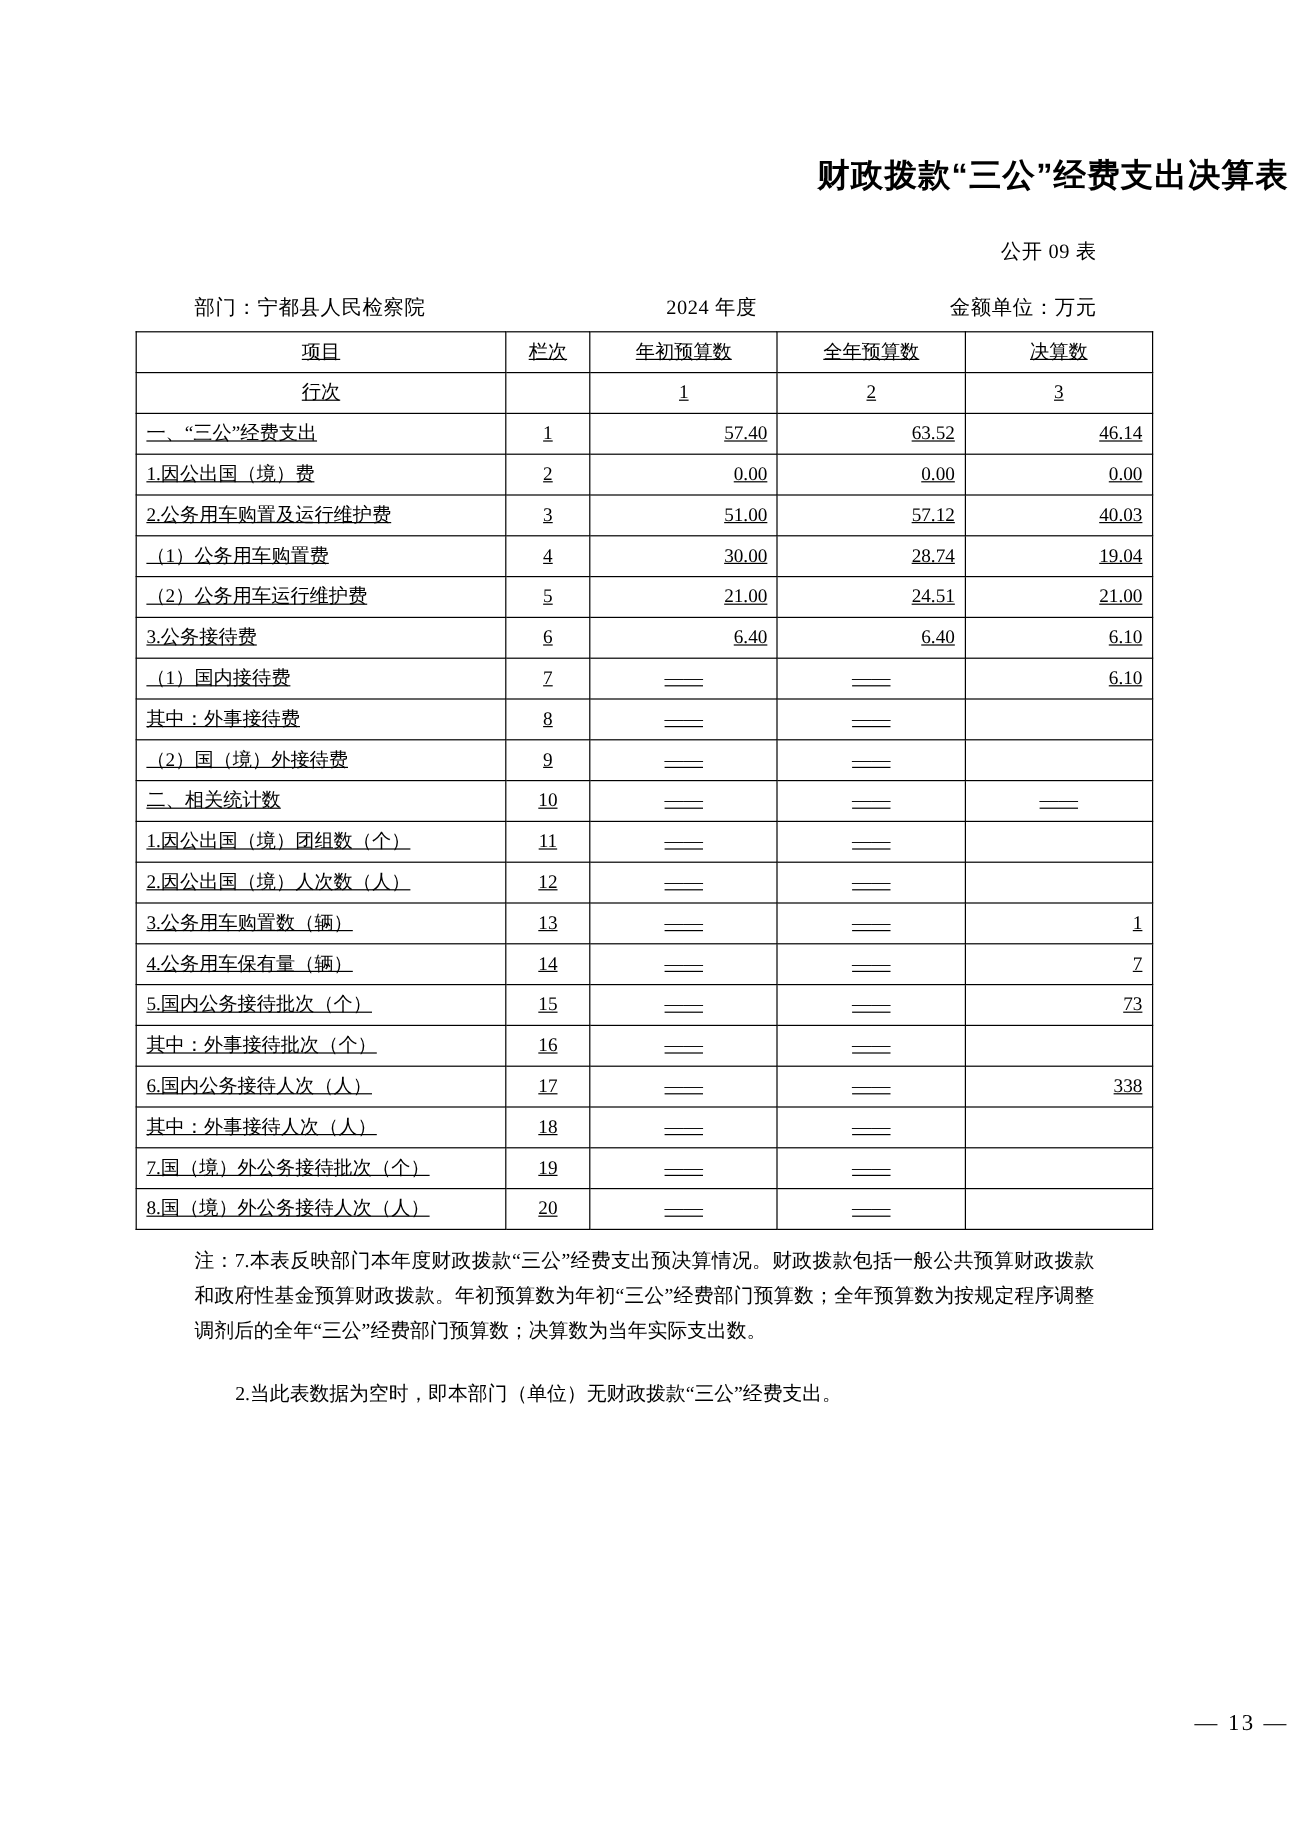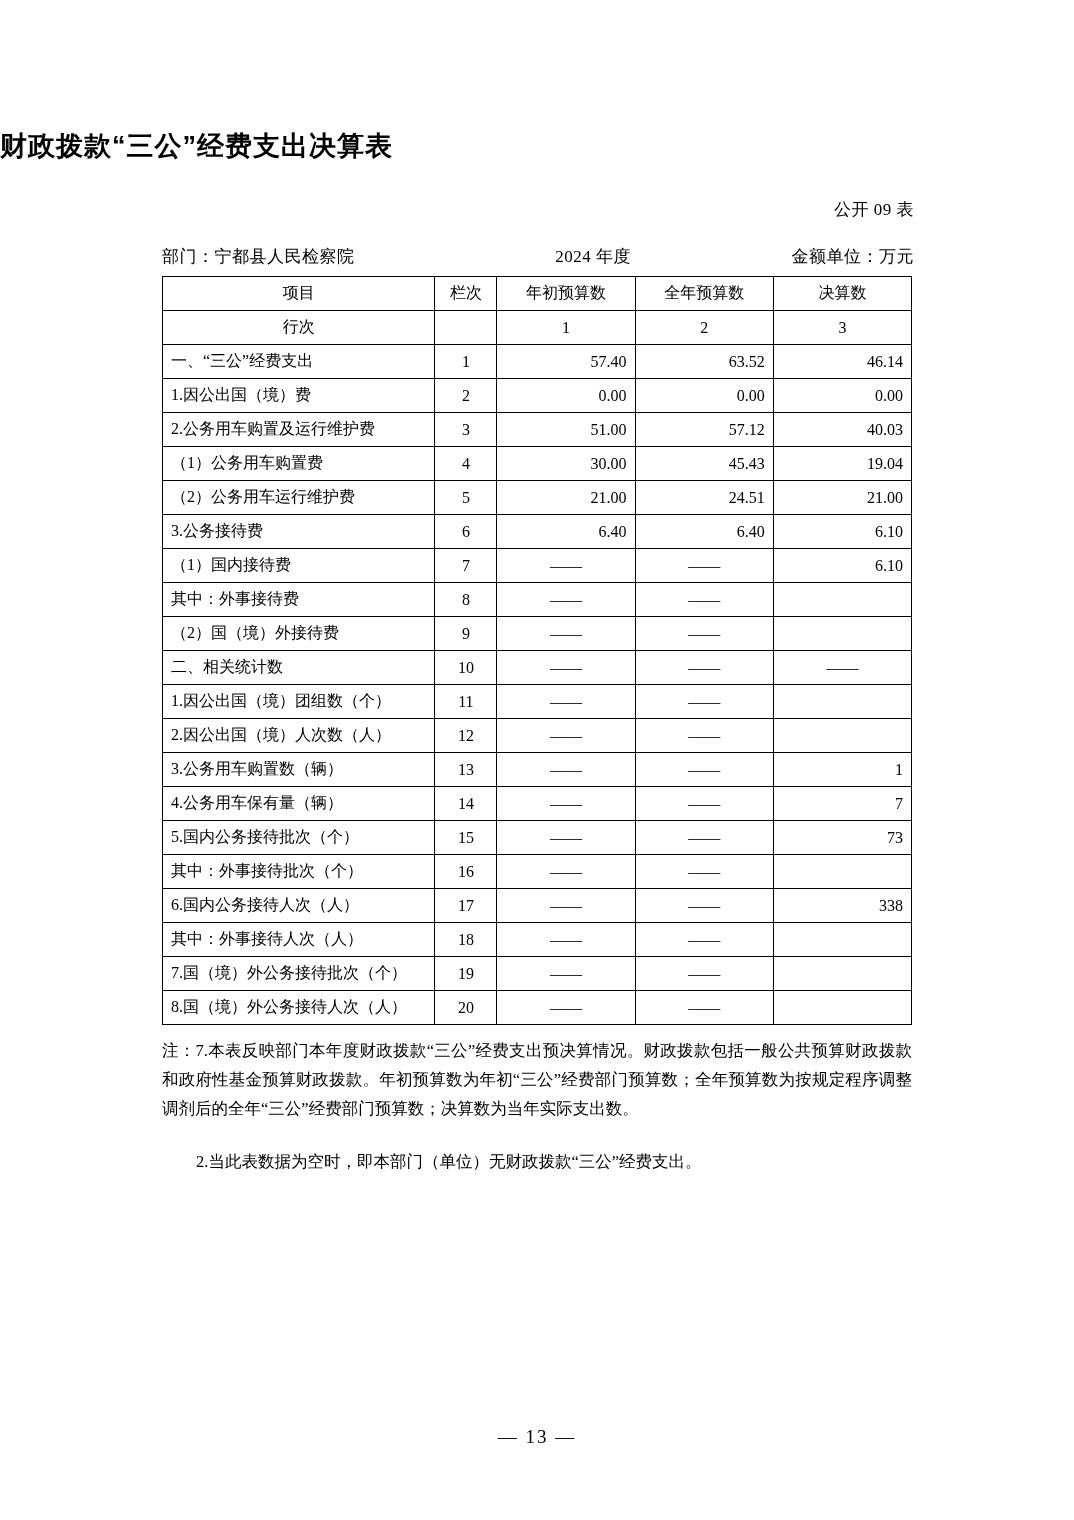--- a/index.html
+++ b/index.html
@@ -15,21 +15,21 @@
     position: relative;
   }
   .page {
     width: 1074px;
     height: 1520px;
     box-sizing: border-box;
     padding: 0;
     position: relative;
   }
   .title {
-    text-align: left;
+    text-align: right;
     font-family: "Liberation Sans", sans-serif;
     font-weight: bold;
     font-size: 27px;
     letter-spacing: 1px;
     margin: 0;
     padding-top: 128px;
   }
   .sheet-code {
     text-align: right;
     font-size: 17px;
@@ -56,22 +56,23 @@
     padding-left: 40px;
     letter-spacing: 0.5px;
   }
   .meta-unit {
     flex: 0 0 auto;
     letter-spacing: 0.5px;
   }
   table.fin {
     border-collapse: collapse;
     margin: 8px auto 0 auto;
-    width: 750px;
+    width: 848px;
     table-layout: fixed;
+    text-decoration: underline;
   }
   table.fin td {
     border: 1px solid #000000;
     height: 33px;
     font-size: 16px;
     padding: 0 8px;
     vertical-align: middle;
   }
   .col-item { width: 272px; }
   .col-no { width: 62px; text-align: center; }
@@ -96,21 +97,21 @@
   }
   .notes p.second {
     margin-top: 24px;
     text-indent: 34px;
   }
   .pagenum {
     position: absolute;
     left: 0;
     right: 0;
     bottom: 72px;
-    text-align: center;
+    text-align: right;
     font-size: 19px;
     letter-spacing: 2px;
   }
 </style>
 </head>
 <body>
 
 <div class="page">
 
   <h1 class="title">财政拨款“三公”经费支出决算表</h1>
@@ -164,21 +165,21 @@
           <td class="ind1">2.公务用车购置及运行维护费</td>
           <td class="center">3</td>
           <td class="right">51.00</td>
           <td class="right">57.12</td>
           <td class="right">40.03</td>
         </tr>
         <tr>
           <td class="ind2">（1）公务用车购置费</td>
           <td class="center">4</td>
           <td class="right">30.00</td>
-          <td class="right">45.43</td>
+          <td class="right">28.74</td>
           <td class="right">19.04</td>
         </tr>
         <tr>
           <td class="ind2">（2）公务用车运行维护费</td>
           <td class="center">5</td>
           <td class="right">21.00</td>
           <td class="right">24.51</td>
           <td class="right">21.00</td>
         </tr>
         <tr>

